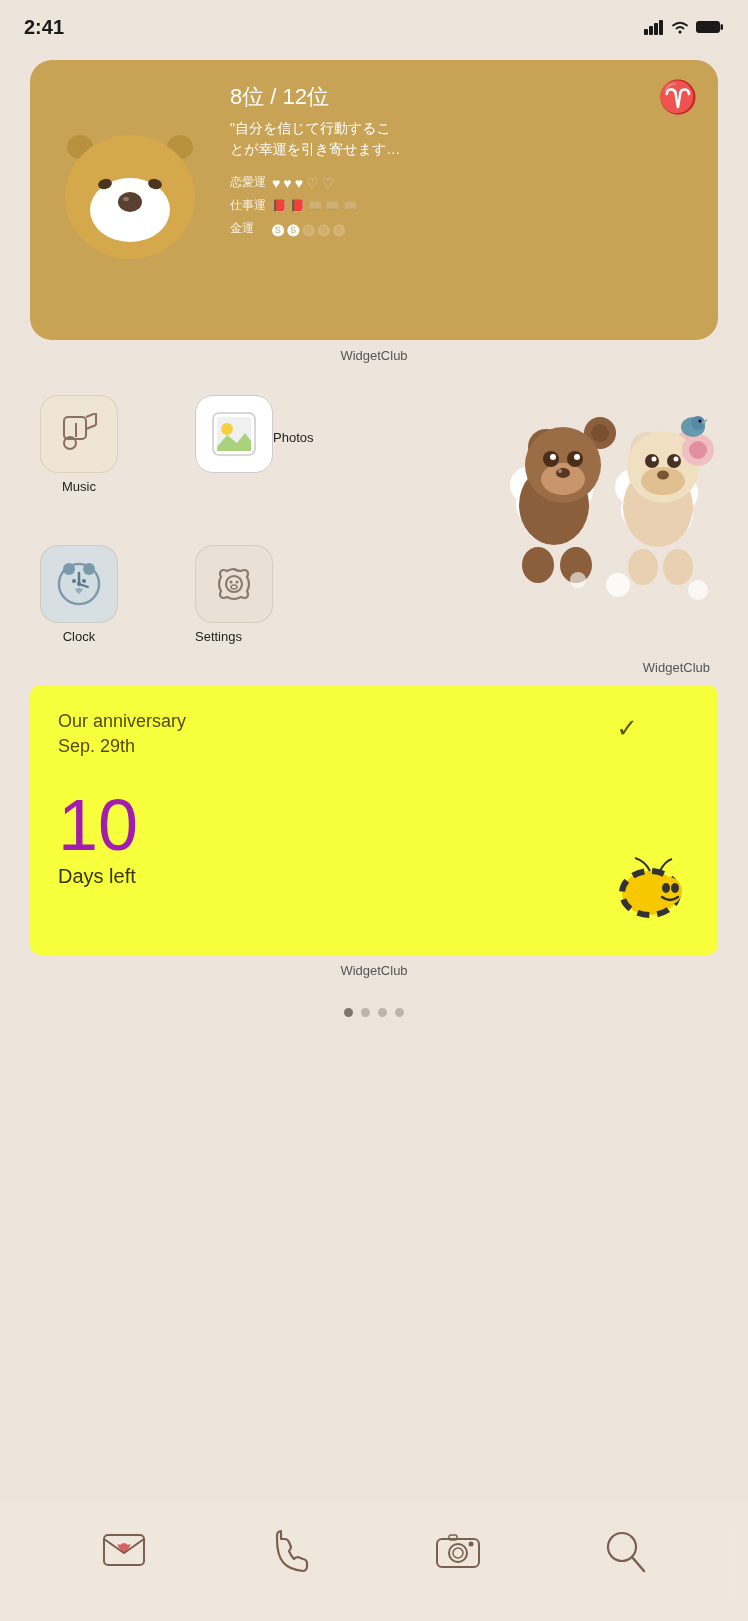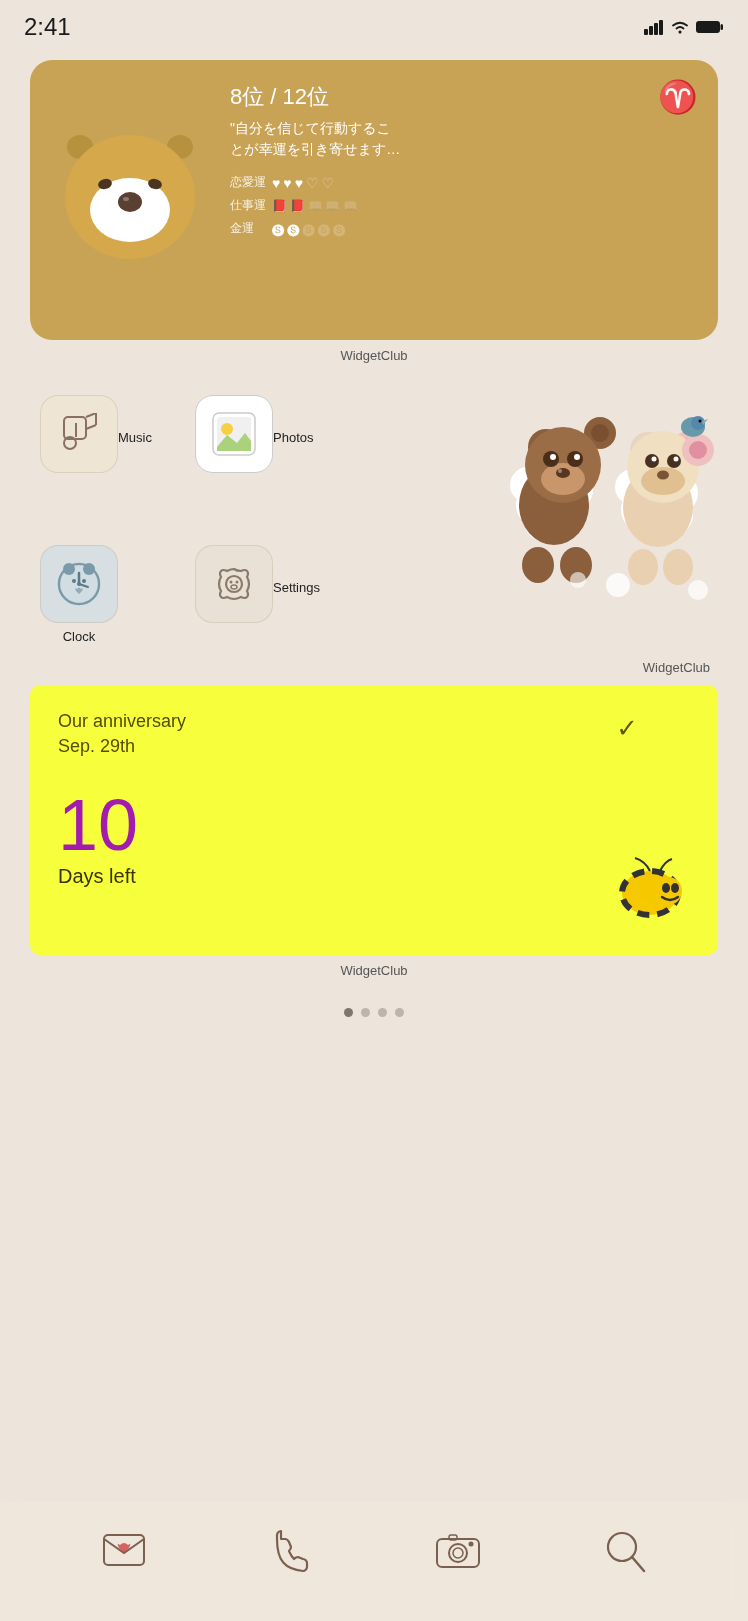--- a/index.html
+++ b/index.html
@@ -14,22 +14,22 @@
 
     
     .status-bar {
       display: flex;
       justify-content: space-between;
       align-items: center;
       padding: 12px 24px 8px 24px;
       height: 50px;
     }
     .status-time {
-      font-size: 24px;
-      font-weight: 400;
+      font-size: 20px;
+      font-weight: 700;
       color: #1a1a1a;
     }
     .status-icons {
       display: flex;
       align-items: center;
       gap: 6px;
     }
 
     
     .horoscope-widget {
@@ -295,21 +295,21 @@
     </div>
   </div>
 
   <div class="aries-symbol">♈</div>
 </div>
 
 <div class="widget-label">WidgetClub</div>
 
 <div style="position: relative; margin: 10px 20px 0 20px; height: 310px;">
 
-  <div style="position: absolute; left: 20px; top: 20px; display: flex; flex-direction: row; align-items: center;">
+  <div style="position: absolute; left: 20px; top: 20px; display: flex; flex-direction: column; align-items: center;">
     <div class="app-icon music-icon-wrap">
       <svg width="42" height="42" viewBox="0 0 42 42">
         <rect x="6" y="4" width="22" height="22" rx="4" fill="none" stroke="#8a7060" stroke-width="2"></rect>
         <line x1="28" y1="4" x2="38" y2="0" stroke="#8a7060" stroke-width="2"></line>
         <line x1="38" y1="0" x2="38" y2="12" stroke="#8a7060" stroke-width="2"></line>
         <line x1="28" y1="16" x2="38" y2="12" stroke="#8a7060" stroke-width="2"></line>
         <circle cx="12" cy="30" r="6" fill="none" stroke="#8a7060" stroke-width="2"></circle>
         <line x1="18" y1="24" x2="18" y2="10" stroke="#8a7060" stroke-width="2"></line>
       </svg>
     </div>
@@ -416,21 +416,21 @@
         <circle cx="18" cy="20" r="2" fill="#5a7a8a"></circle>
         <circle cx="28" cy="20" r="2" fill="#5a7a8a"></circle>
 
         <path d="M21 28 Q23 25 25 28 Q28 26 26 30 L23 33 L20 30 Q18 26 21 28Z" fill="#5a7a8a" opacity="0.5"></path>
         <circle cx="23" cy="23" r="2" fill="#5a7a8a"></circle>
       </svg>
     </div>
     <span class="app-label">Clock</span>
   </div>
 
-  <div style="position: absolute; left: 175px; top: 170px; display: flex; flex-direction: row; align-items: center;">
+  <div style="position: absolute; left: 175px; top: 170px; display: flex; flex-direction: column; align-items: flex-start;">
     <div class="app-icon settings-icon-wrap">
       <svg width="46" height="46" viewBox="0 0 46 46">
         <path d="M23 8 C23 8 26 10 30 10 C30 10 34 8 36 10 C38 12 36 16 36 16 C36 16 38 19 38 23 C38 27 36 30 36 30 C36 30 38 34 36 36 C34 38 30 36 30 36 C30 36 26 38 23 38 C20 38 16 36 16 36 C16 36 12 38 10 36 C8 34 10 30 10 30 C10 30 8 27 8 23 C8 19 10 16 10 16 C10 16 8 12 10 10 C12 8 16 10 16 10 C16 10 20 8 23 8Z" fill="none" stroke="#8a7a6a" stroke-width="2.2"></path>
 
         <circle cx="23" cy="23" r="8" fill="none" stroke="#8a7a6a" stroke-width="2.2"></circle>
 
         <circle cx="20" cy="21" r="1.5" fill="#8a7a6a"></circle>
         <circle cx="26" cy="21" r="1.5" fill="#8a7a6a"></circle>
         <ellipse cx="23" cy="26" rx="3" ry="2" fill="none" stroke="#8a7a6a" stroke-width="1.5"></ellipse>
       </svg>

